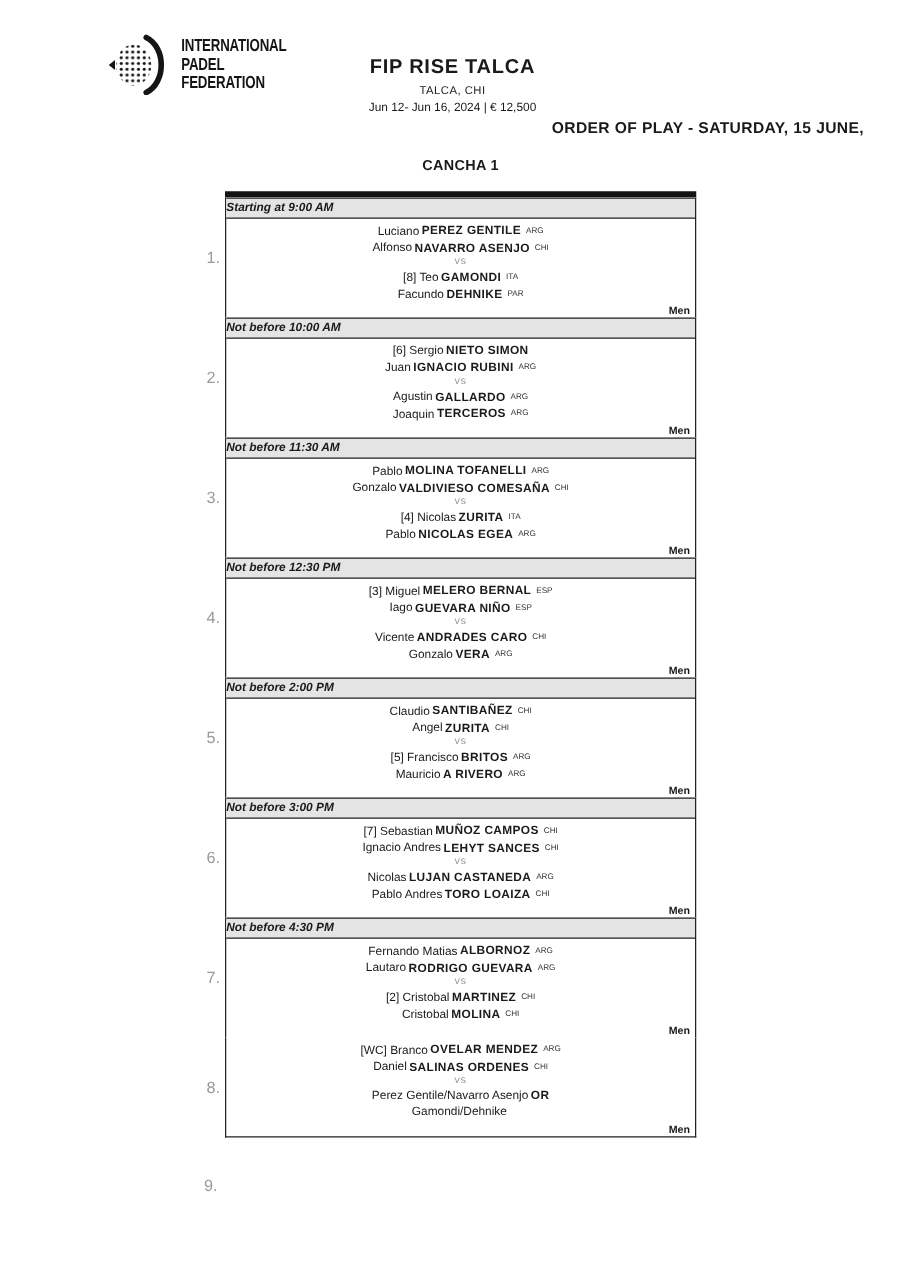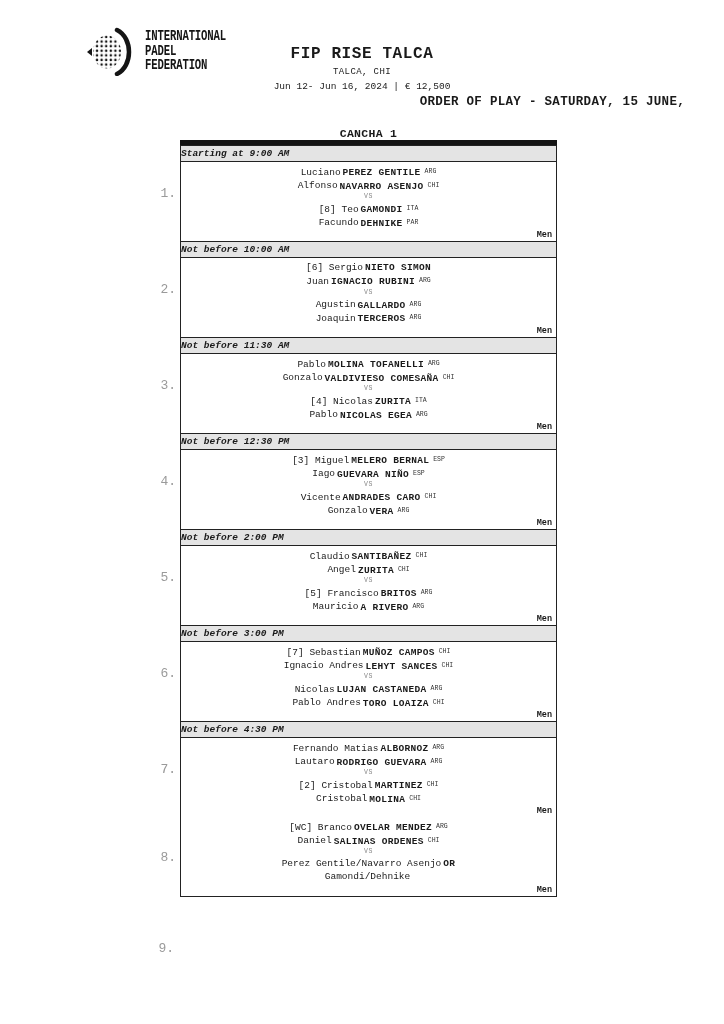--- a/index.html
+++ b/index.html
@@ -1,21 +1,21 @@
 <!DOCTYPE html>
 <html><head>
 <meta charset="utf-8">
 <style>
   html, body { margin: 0; padding: 0; background: #ffffff; }
   .page {
     position: relative;
     width: 691px;
     height: 1024px;
     background: #ffffff;
-    font-family: Liberation Mono, monospace;
+    font-family: Liberation Sans, sans-serif;
     color: #1a1a1a;
     overflow: hidden;
   }
 
   
   .logo {
     position: absolute;
     left: 86px;
     top: 26px;
     display: flex;
@@ -59,21 +59,21 @@
   .court-wrap {
     position: absolute;
     left: 180px;
     top: 127px;
     width: 377px;
   }
   .court-title {
     text-align: center;
     font-weight: bold;
     font-size: 11.5px;
-    margin-bottom: 0;
+    margin-bottom: 14px;
     letter-spacing: 0.3px;
   }
   .topbar { height: 5px; background: #141414; }
 
   .block {
     position: relative;
     border-left: 1.2px solid #222;
     border-right: 1.2px solid #222;
     background: #ffffff;
   }

